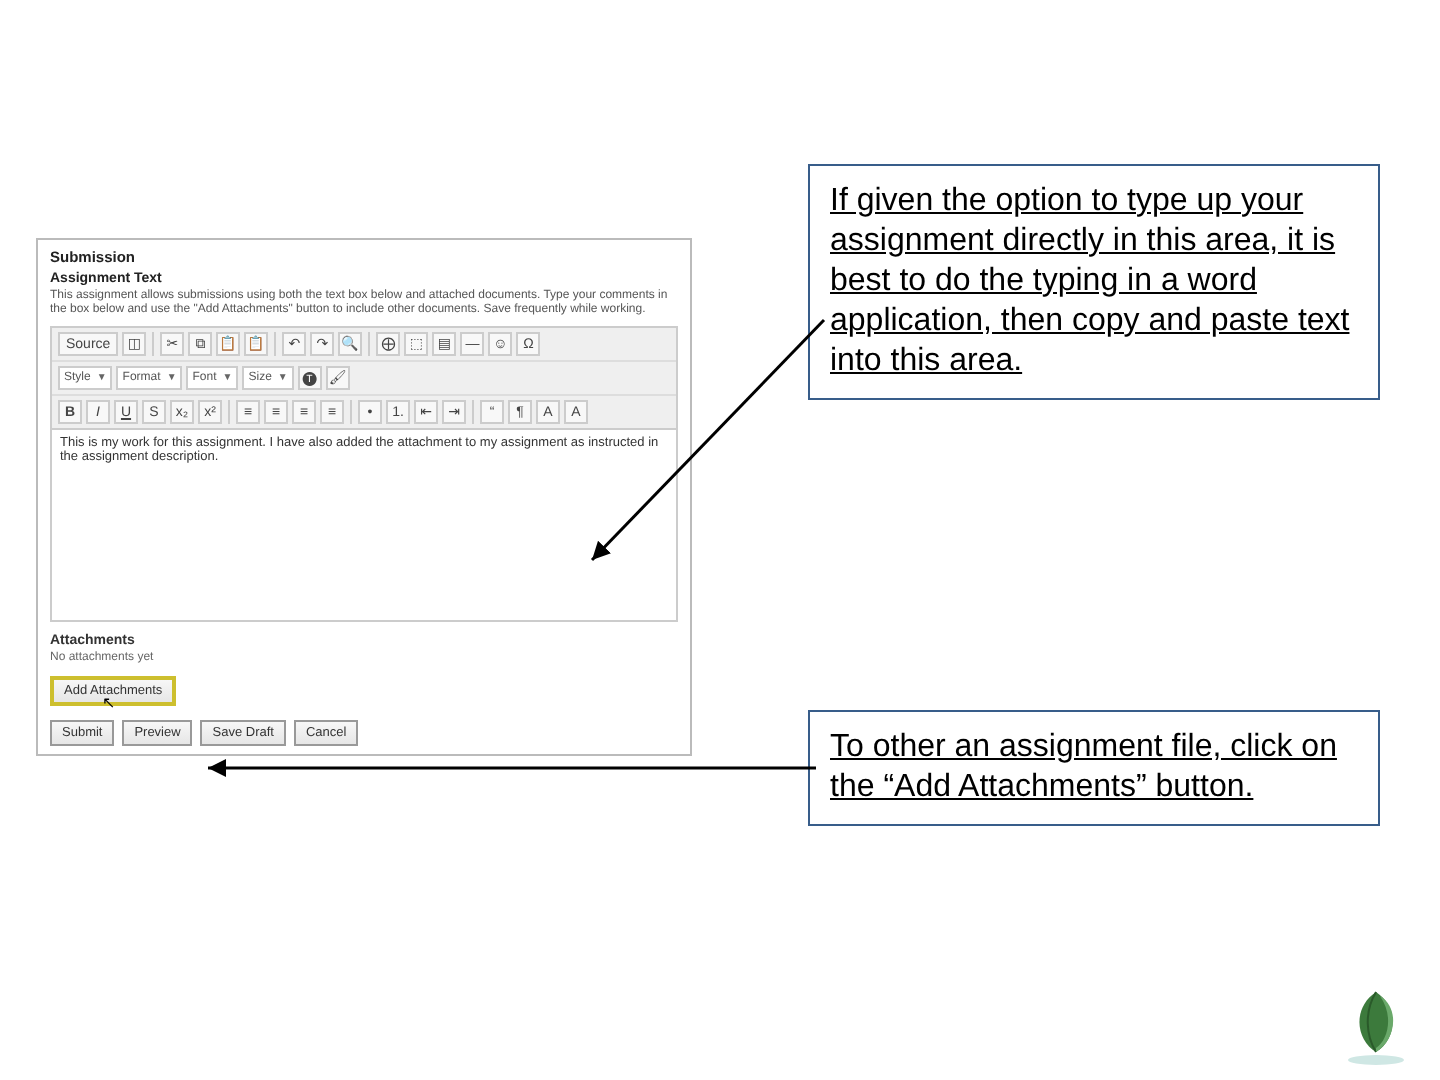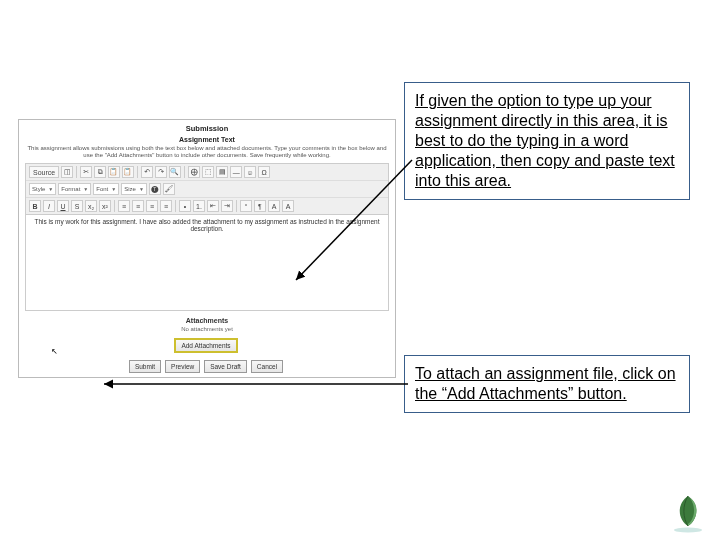--- a/index.html
+++ b/index.html
@@ -8,26 +8,25 @@
     height: 540px;
     background: #fff;
     font-family: Arial, sans-serif;
     position: relative;
     overflow: hidden;
   }
   .app {
     position: absolute;
     left: 18px;
     top: 119px;
-    width: 378px;
+    width: 328px;
     border: 1px solid #bbb;
     background: #fff;
     font-size: 7px;
     color: #333;
-    text-align: center;
   }
   .pad { padding: 4px 6px; }
   .section-title { font-weight: bold; color: #222; font-size: 7.5px; }
   .subheading { font-weight: bold; color: #222; font-size: 7px; margin-top: 3px; }
   .instr { color: #555; font-size: 6px; line-height: 1.2; margin-top: 2px; }
   .toolbar {
     margin-top: 4px;
     background: #efefef;
     border: 1px solid #ccc;
   }
@@ -205,21 +204,21 @@
     <div class="button-row">
       <span class="btn">Submit</span>
       <span class="btn">Preview</span>
       <span class="btn">Save Draft</span>
       <span class="btn">Cancel</span>
     </div>
   </div>
 </div>
 
 <div class="callout callout1">If given the option to type up your assignment directly in this area, it is best to do the typing in a word application, then copy and paste text into this area.</div>
-<div class="callout callout2">To attach an assignment file, click on the “Add Attachments” button.</div>
+<div class="callout callout2">To other an assignment file, click on the “Add Attachments” button.</div>
 
 <svg class="arrow" style="left:0;top:0" width="720" height="540">
   <defs>
     <marker id="ah1" markerWidth="8" markerHeight="8" refX="6" refY="3" orient="auto">
       <path d="M0,0 L6,3 L0,6 Z" fill="#000"></path>
     </marker>
   </defs>
   <line x1="412" y1="160" x2="296" y2="280" stroke="#000" stroke-width="1.5" marker-end="url(#ah1)"></line>
 </svg>
 <svg class="arrow" style="left:0;top:0" width="720" height="540">

